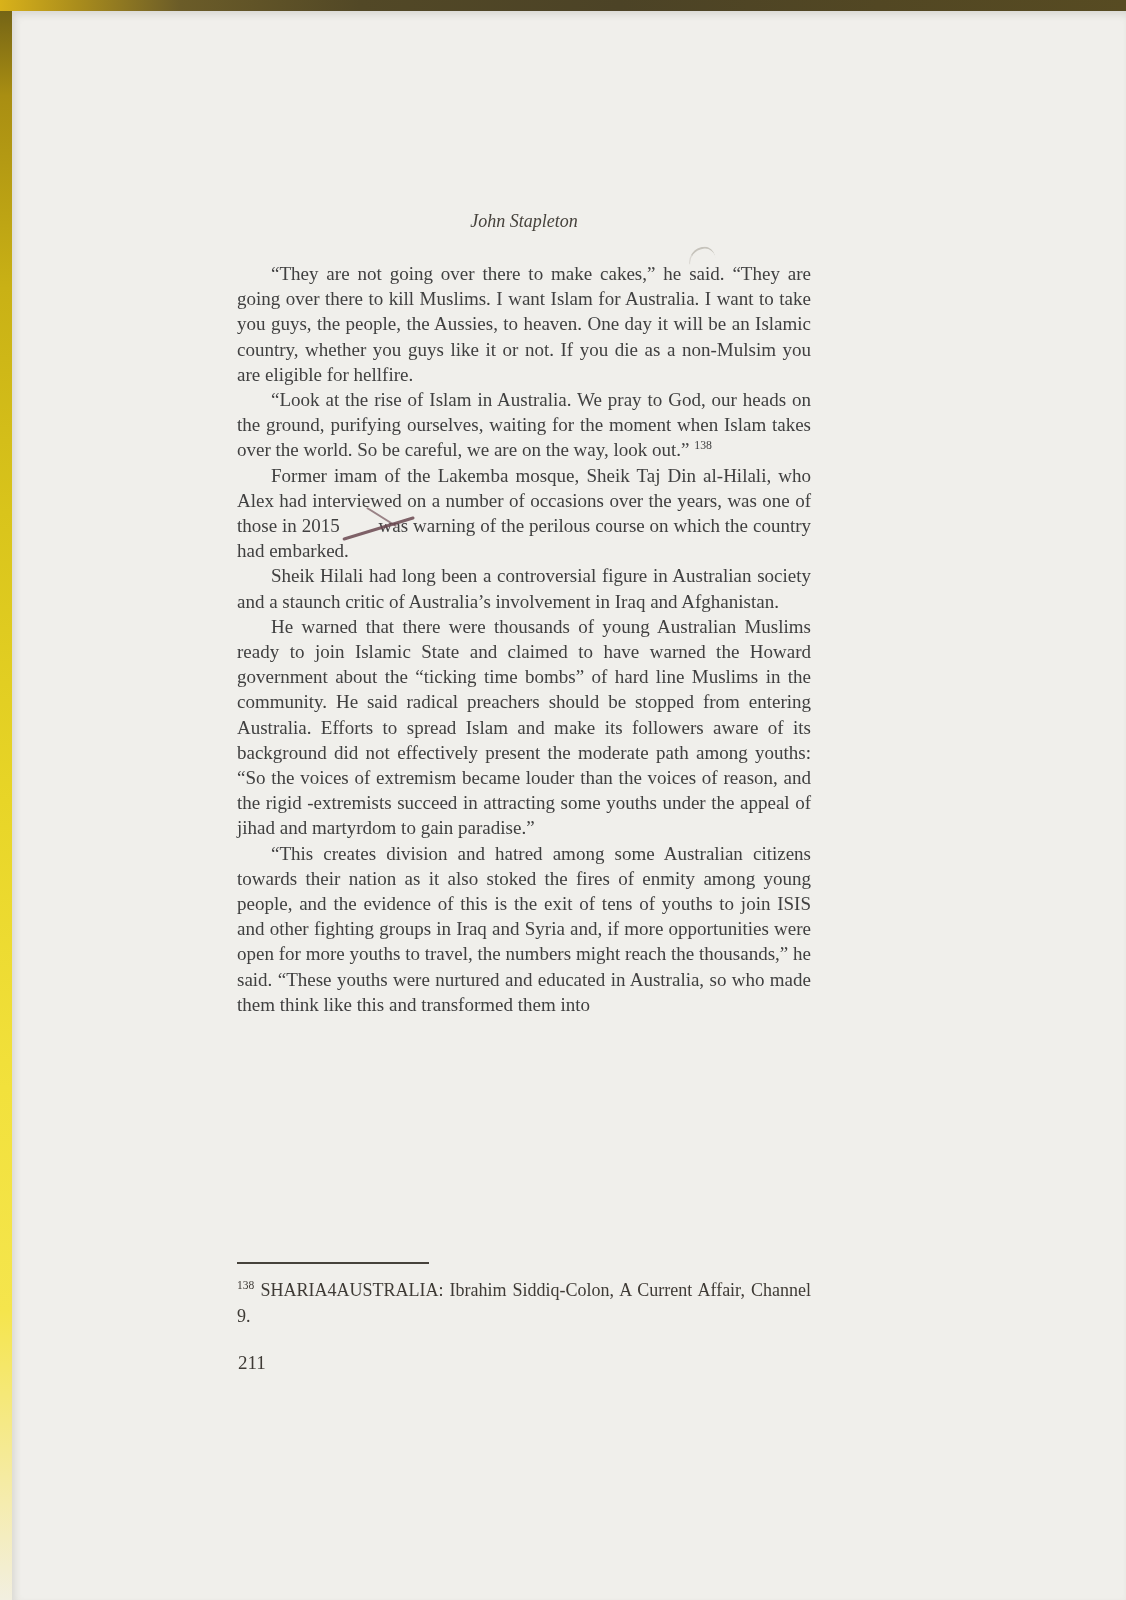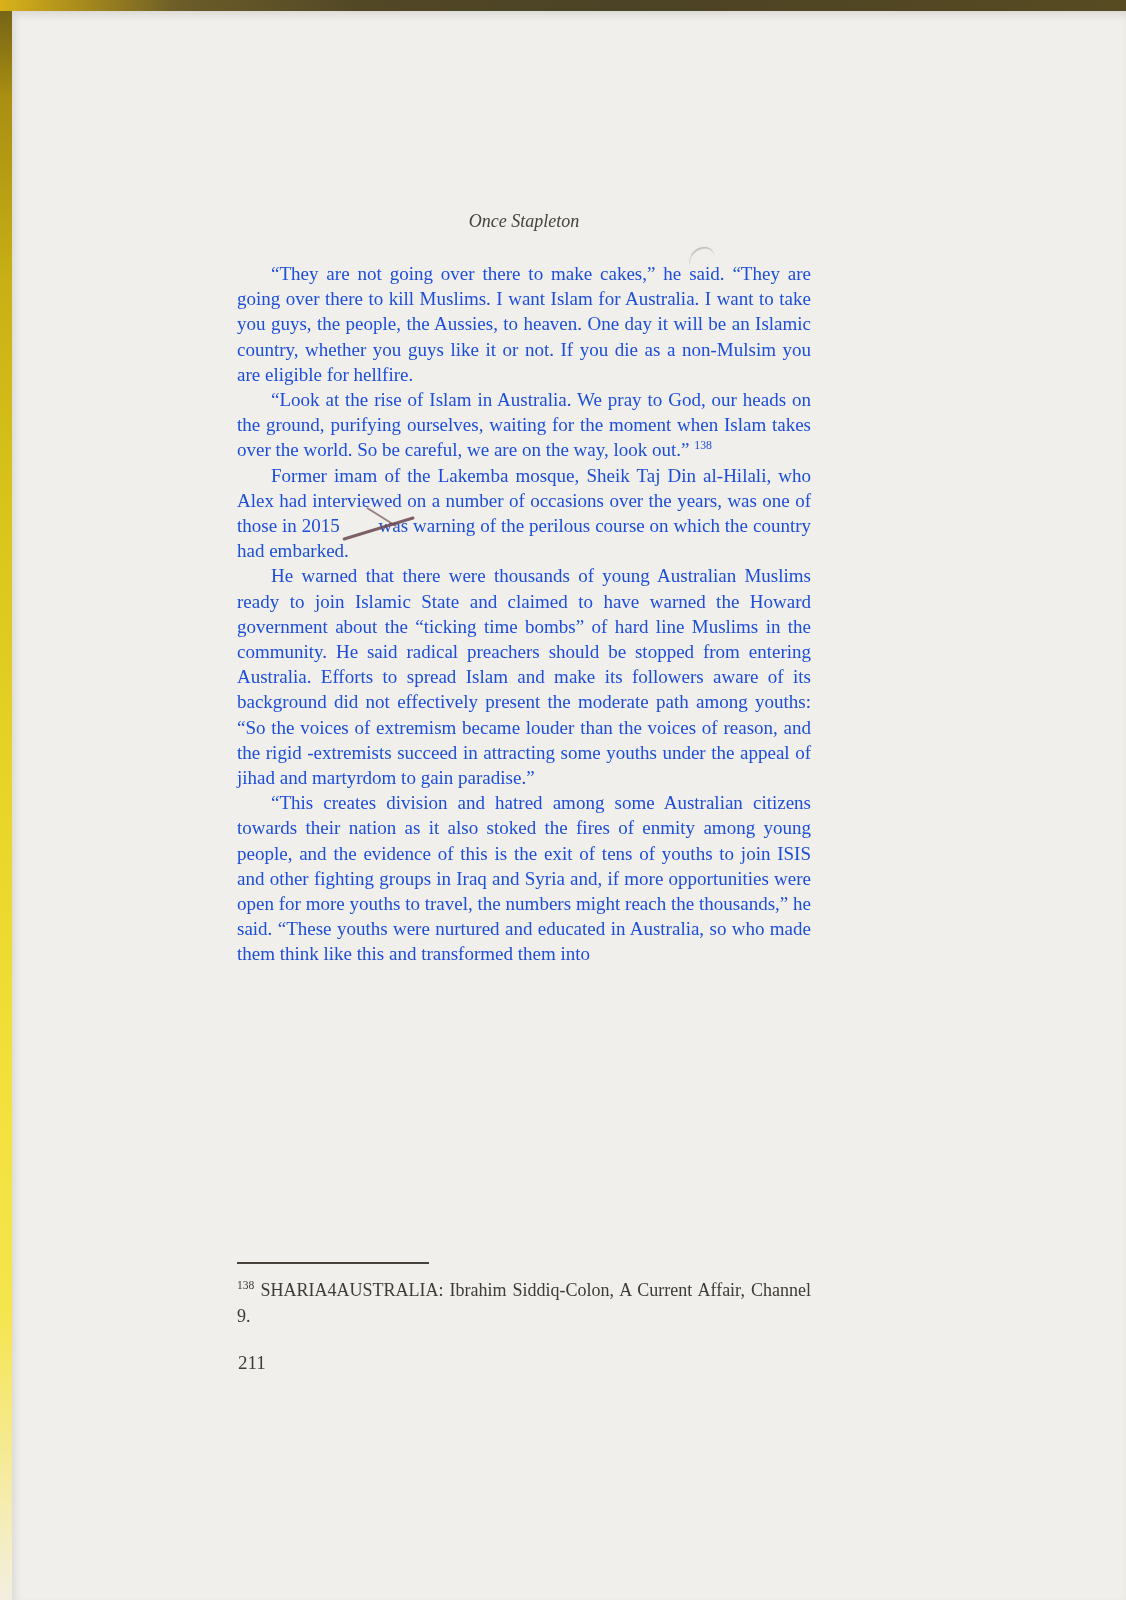--- a/index.html
+++ b/index.html
@@ -56,21 +56,21 @@
     color: #46423c;
     z-index: 4;
   }
 
   .body-text {
     position: absolute;
     left: 237px; top: 261px;
     width: 574px;
     font-size: 19px;
     line-height: 25.2px;
-    color: #1d4ed8;
+    color: #404040;
     text-align: justify;
     z-index: 4;
   }
   .body-text p {
     margin: 0;
     text-indent: 34px;
   }
   .body-text sup {
     font-size: 0.62em;
     line-height: 0;
@@ -145,28 +145,29 @@
     z-index: 4;
   }
 </style>
 </head>
 <body>
 
 <div class="edge-left"></div>
 <div class="edge-top"></div>
 <div class="paper"></div>
 
-<div class="running-header">Once Stapleton</div>
+<div class="running-header">John Stapleton</div>
 
 <div class="pencil-smudge"></div>
 
 <div class="body-text">
     <p><span>“They are not going over there to make cakes,” he said. “They are going over there to kill Muslims. I want Islam for Australia. I want to take you guys, the people, the Aussies, to heaven. One day it will be an Islamic country, whether you guys like it or not. If you die as a non-Mulsim you are eligible for hellfire.</span></p>
     <p><span>“Look at the rise of Islam in Australia. We pray to God, our heads on the ground, purifying ourselves, waiting for the moment when Islam takes over the world. So be careful, we are on the way, look out.” </span><sup>138</sup></p>
     <p><span>Former imam of the Lakemba mosque, Sheik Taj Din al-Hilali, who Alex had interviewed on a number of occasions over the years, was one of those in 2015 </span><span class="strike">was</span><span> warning of the perilous course on which the country had embarked.</span></p>
+    <p><span>Sheik Hilali had long been a controversial figure in Australian society and a staunch critic of Australia’s involvement in Iraq and Afghanistan.</span></p>
     <p><span>He warned that there were thousands of young Australian Muslims ready to join Islamic State and claimed to have warned the Howard government about the “ticking time bombs” of hard line Muslims in the community. He said radical preachers should be stopped from entering Australia. Efforts to spread Islam and make its followers aware of its background did not effectively present the moderate path among youths: “So the voices of extremism became louder than the voices of reason, and the rigid -extremists succeed in attracting some youths under the appeal of jihad and martyrdom to gain paradise.”</span></p>
     <p><span>“This creates division and hatred among some Australian citizens towards their nation as it also stoked the fires of enmity among young people, and the evidence of this is the exit of tens of youths to join ISIS and other fighting groups in Iraq and Syria and, if more opportunities were open for more youths to travel, the numbers might reach the thousands,” he said. “These youths were nurtured and educated in Australia, so who made them think like this and transformed them into</span></p>
   </div>
 
 <div class="footnote-block">
   <div class="footnote-divider"></div>
   <div class="footnote-text">
     <sup>138</sup><span> SHARIA4AUSTRALIA: Ibrahim Siddiq-Colon, A Current Affair, Channel 9.</span>
   </div>
 </div>

